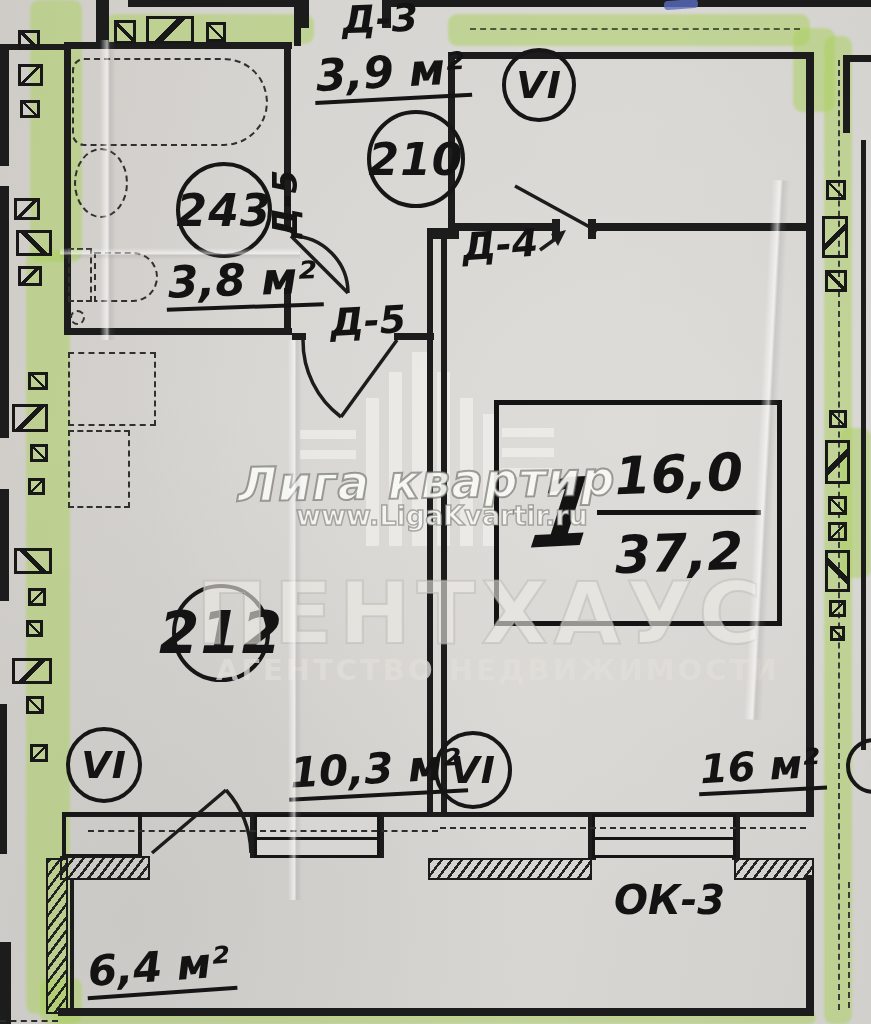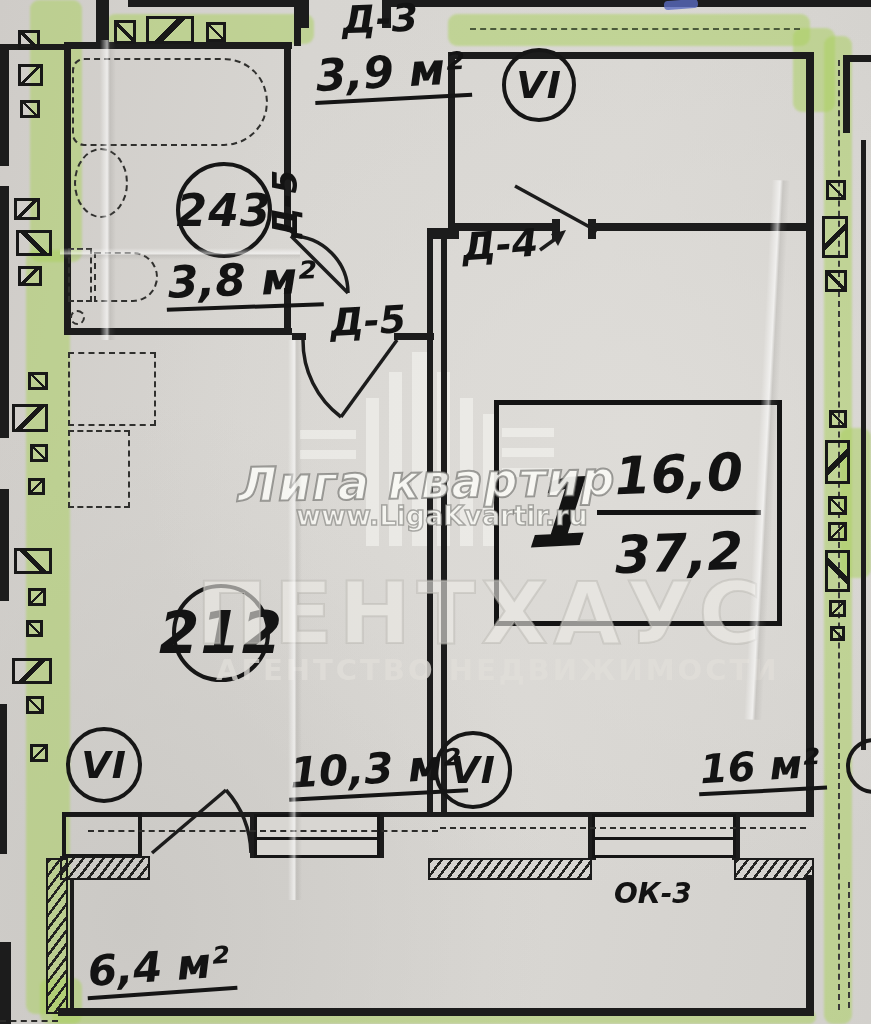--- a/index.html
+++ b/index.html
@@ -189,20 +189,23 @@
       <path d="M 152 853 L 226 790"></path>
       <path d="M 597 231 L 515 186"></path>
       <path d="M 540 250 L 558 237"></path>
     </g>
     <polygon points="566,230 551,234 558,246" fill="#1c1c1c"></polygon>
   </svg>
 
   <div class="circle" style="left:176px;top:162px;width:96px;height:96px;font-size:44px;">
     <span>243</span>
     </div>
+  <div class="circle" style="left:367px;top:110px;width:98px;height:98px;font-size:44px;">
+    <span>210</span>
+    </div>
   <div class="circle" style="left:172px;top:584px;width:98px;height:98px;font-size:58px;">
     <span>212</span>
     </div>
   <div class="circle" style="left:502px;top:48px;width:74px;height:74px;font-size:38px;">
     <span>VI</span>
     </div>
   <div class="circle" style="left:66px;top:727px;width:76px;height:76px;font-size:38px;">
     <span>VI</span>
     </div>
   <div class="circle" style="left:434px;top:731px;width:78px;height:78px;font-size:38px;">
@@ -213,21 +216,21 @@
   <div class="lbl" style="left:268px;top:238px;font-size:34px;transform:rotate(-90deg);transform-origin:0 0;">Д-5</div>
   <div class="lbl" style="left:330px;top:302px;font-size:38px;transform:rotate(-3deg);">Д-5</div>
   <div class="lbl" style="left:462px;top:226px;font-size:38px;transform:rotate(-4deg);">Д-4</div>
 
   <div class="lbl ul" style="left:314px;top:50px;font-size:44px;transform:rotate(-3deg);">3,9 м²</div>
   <div class="lbl ul" style="left:166px;top:258px;font-size:44px;transform:rotate(-2deg);">3,8 м²</div>
   <div class="lbl ul" style="left:288px;top:748px;font-size:42px;transform:rotate(-3deg);">10,3 м²</div>
   <div class="lbl ul" style="left:698px;top:746px;font-size:40px;transform:rotate(-3deg);">16 м²</div>
   <div class="lbl ul" style="left:86px;top:946px;font-size:42px;transform:rotate(-4deg);">6,4 м²</div>
 
-  <div class="lbl" style="left:614px;top:880px;font-size:28px;text-align:center;">ОК-3</div>
+  <div class="lbl" style="left:614px;top:880px;font-size:40px;text-align:center;">ОК-3</div>
 
   <div id="infobox">
     <div id="flatnum">1</div>
     <div id="frac">
       <div class="num">16,0</div>
       <div class="bar-line"></div>
       <div class="den">37,2</div>
     </div>
   </div>
 

